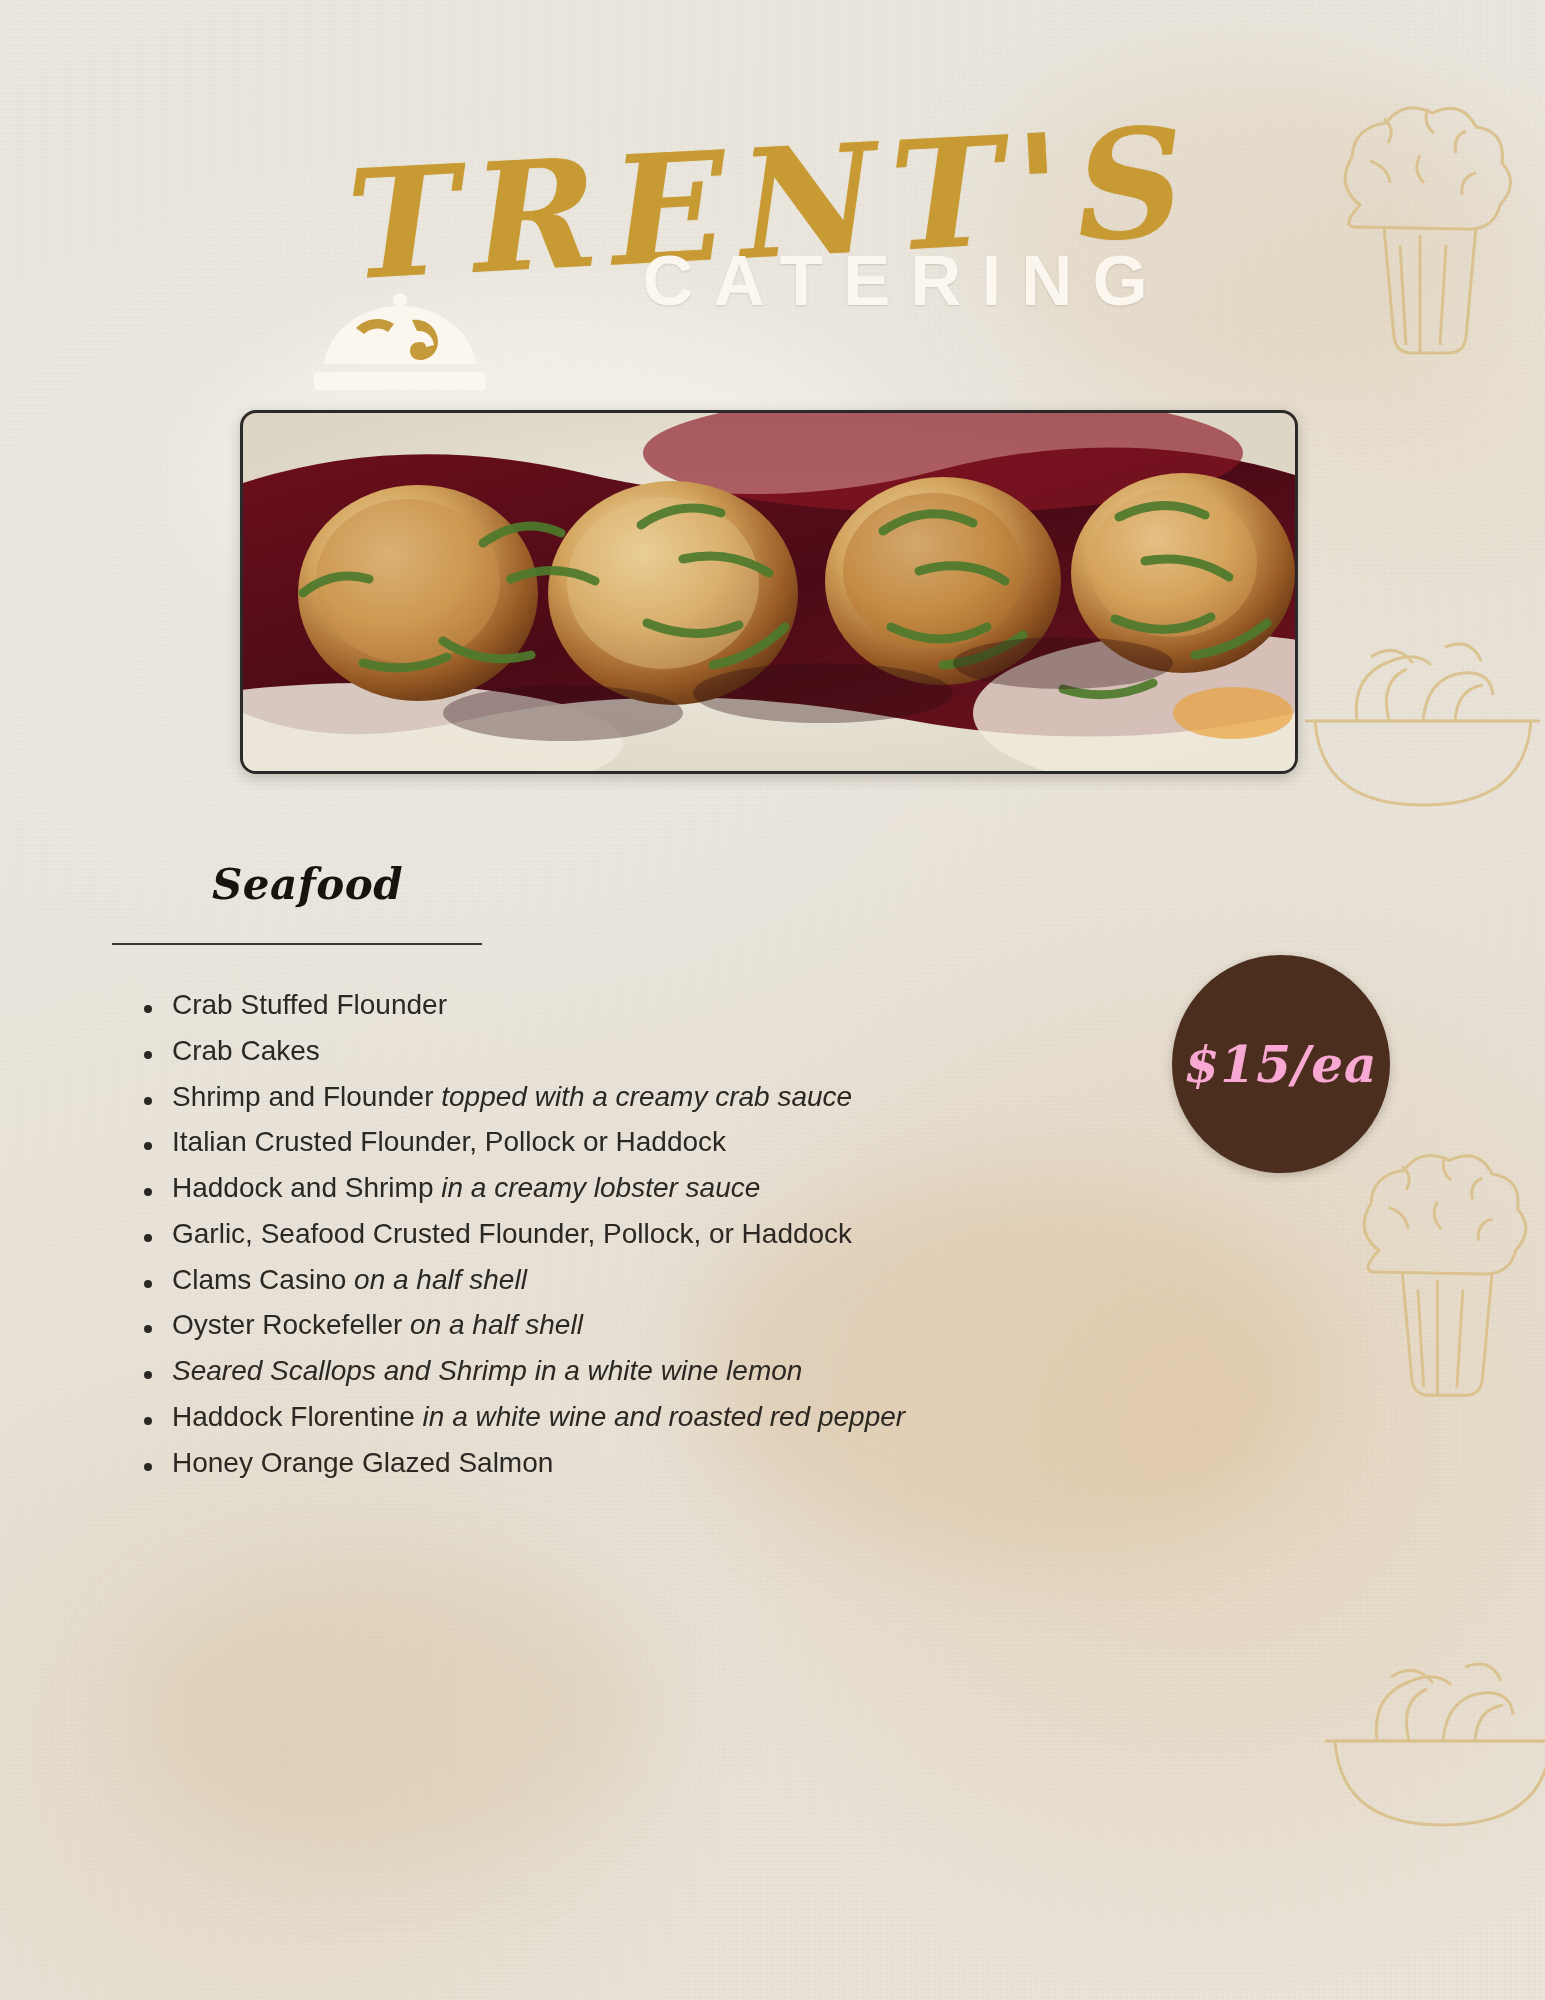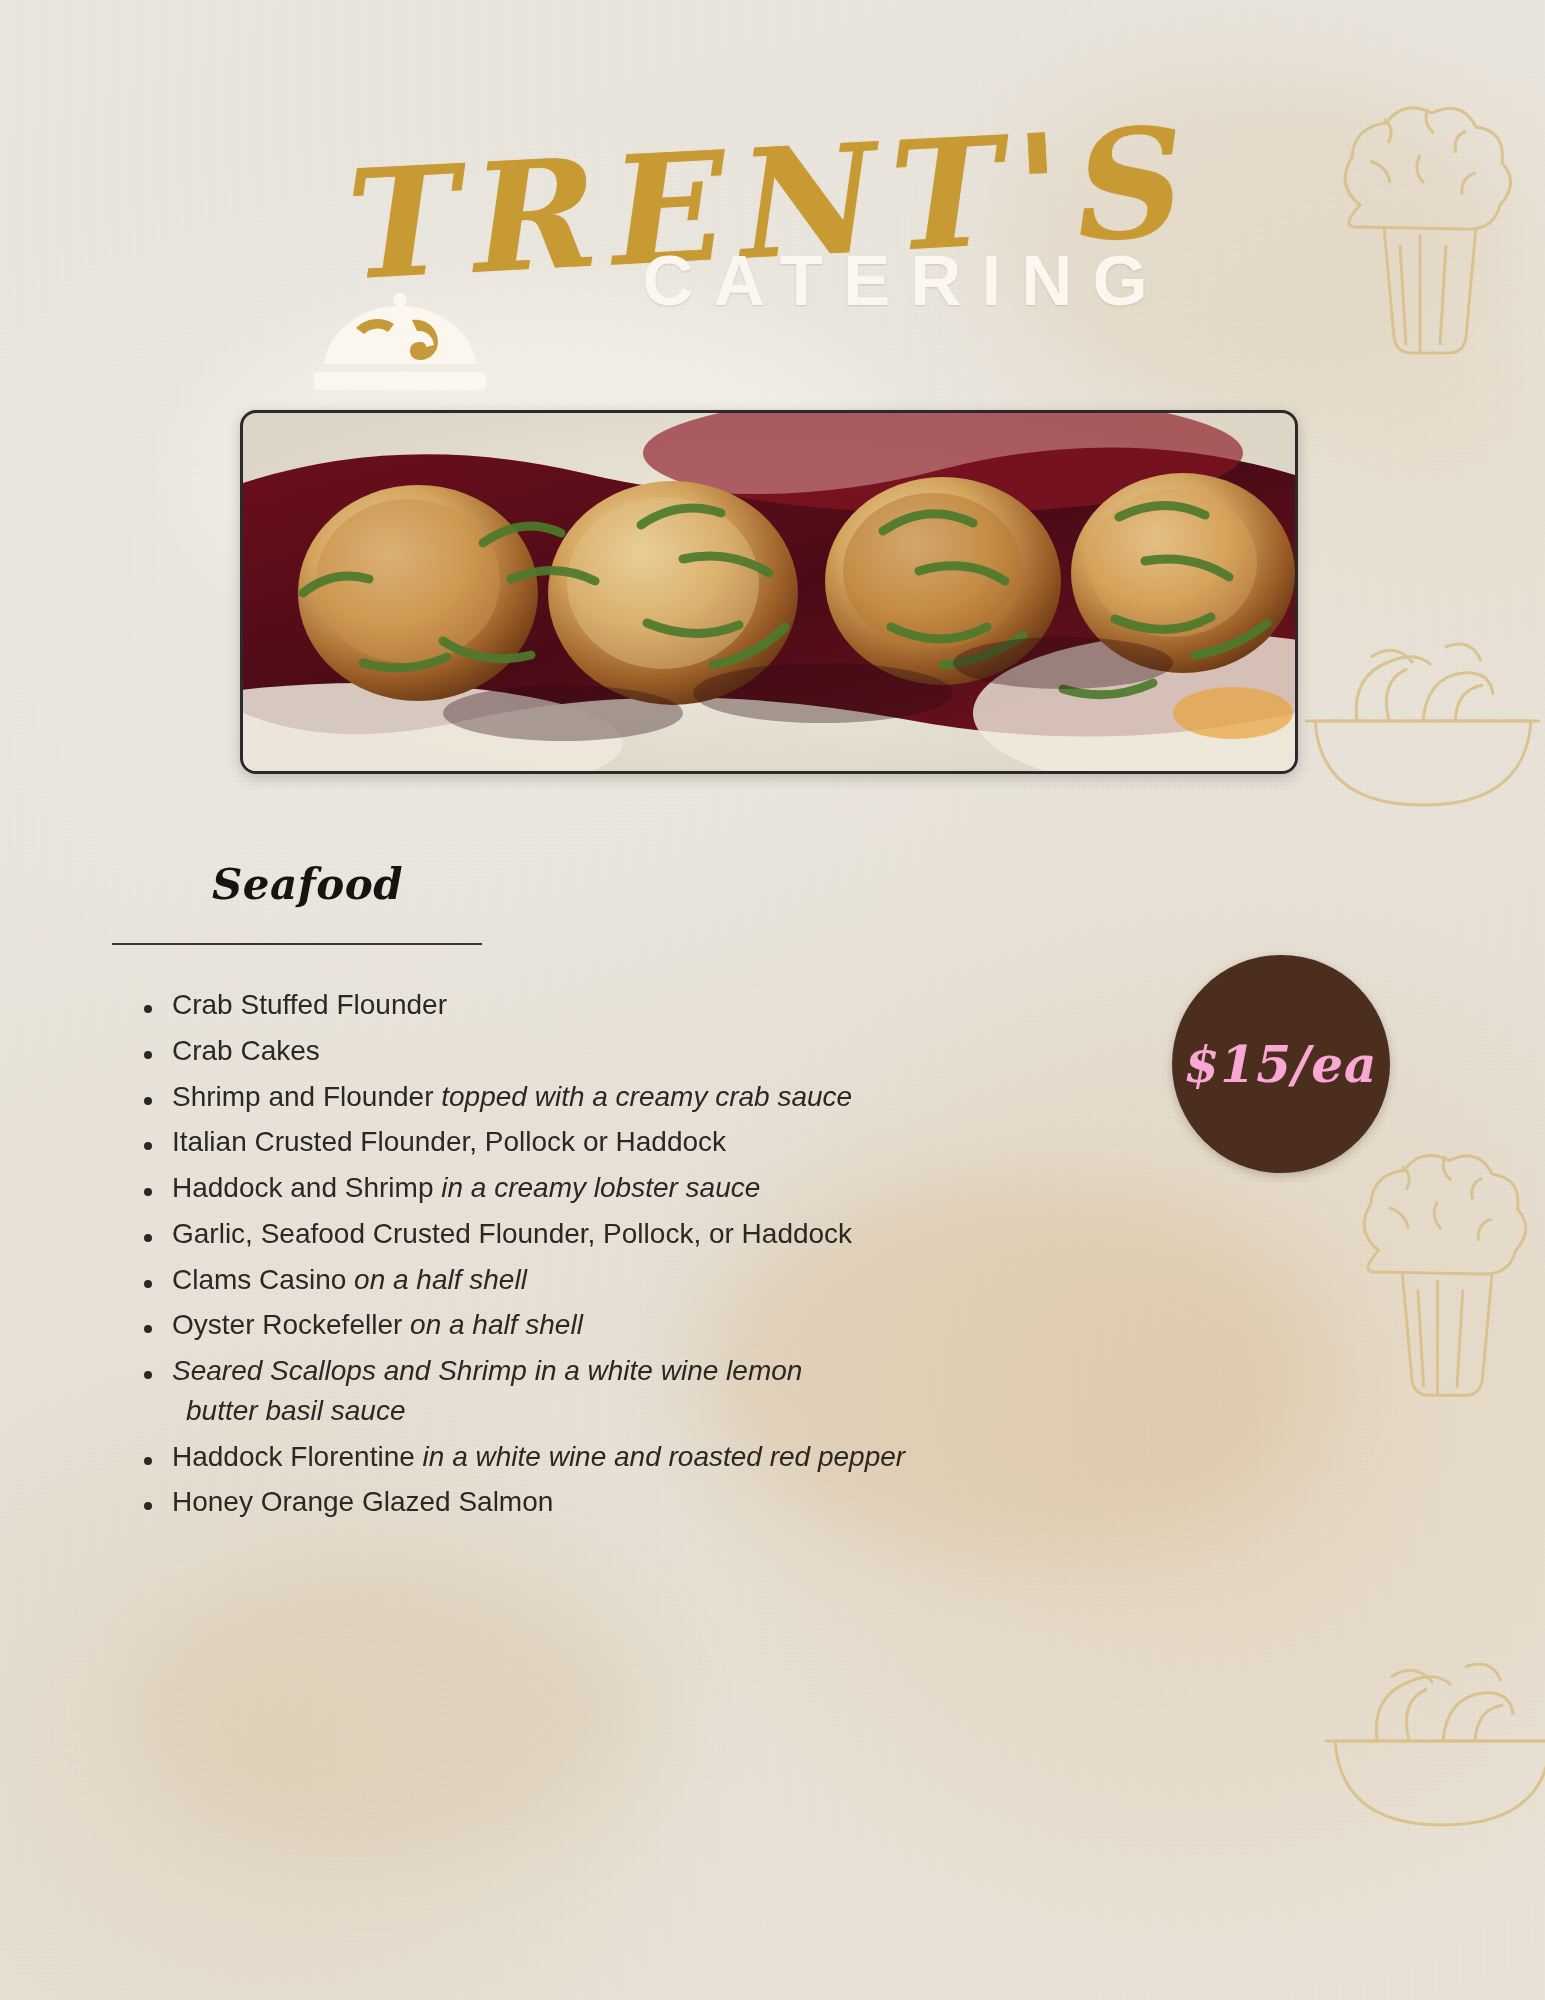--- a/index.html
+++ b/index.html
@@ -374,21 +374,20 @@
       <span class="name">Clams Casino</span>
       <span class="desc">on a half shell</span>
     </li>
     <li class="item">
       <span class="name">Oyster Rockefeller</span>
       <span class="desc">on a half shell</span>
     </li>
     <li class="item italic-name">
       <span class="name">Seared Scallops and Shrimp</span>
       <span class="desc">in a white wine lemon</span>
-      <span class="cont">butter basil sauce</span>
     </li>
     <li class="item">
       <span class="name">Haddock Florentine</span>
       <span class="desc">in a white wine and roasted red pepper</span>
     </li>
     <li class="item">
       <span class="name">Honey Orange Glazed Salmon</span>
     </li>
   </ul>
 

